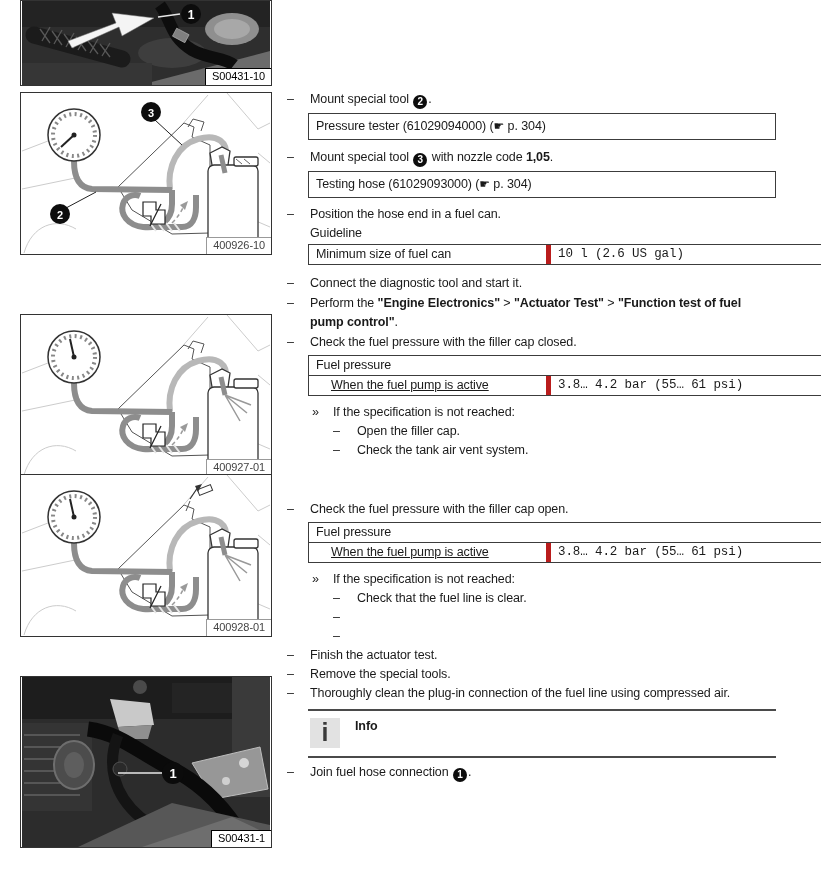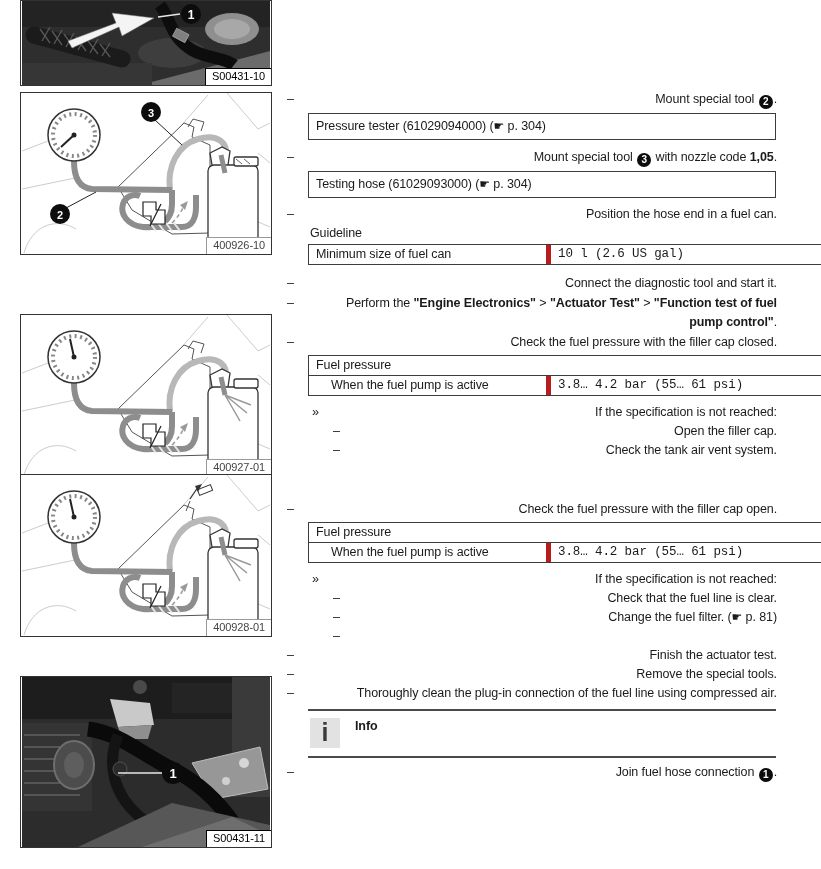--- a/index.html
+++ b/index.html
@@ -11,32 +11,32 @@
   }
   figure { position:absolute; margin:0; border:1px solid #333; background:#fff; overflow:hidden; }
   figure svg { display:block; }
   .figcap { position:absolute; right:0; bottom:0; background:#fff; padding:0px 6px 1px 6px; font-size:11px; line-height:15px; }
   .figcap.photo { border:1px solid #000; border-right:none; border-bottom:none; color:#000; }
   .figcap.draw  { border:1px solid #999; border-right:none; border-bottom:none; color:#444; }
 
   .col { position:absolute; left:285px; top:90px; width:492px; }
   .row { display:flex; line-height:19px; }
   .row .marker { flex:0 0 23px; }
-  .row .txt { flex:1;text-align:right; }
+  .row .txt { flex:1; }
   .row.step { padding-left:2px; }
   .row.result { padding-left:27px; } .row.result .marker { flex:0 0 21px; }
   .row.sub { padding-left:48px; } .row.sub .marker { flex:0 0 24px; }
   .label-row { padding-left:25px; line-height:18px; }
 
   .toolbox { margin-left:23px; width:468px; border:1px solid #3c3c3c; padding:4px 7px; line-height:17px; }
   .spec { margin-left:23px; width:520px; border:1px solid #3c3c3c; line-height:17px; }
   .spec .hdr { padding:1px 7px; border-bottom:1px solid #3c3c3c; }
   .spec .r { display:flex; }
   .spec .c1 { flex:0 0 237px; padding:1px 7px; }
-  .spec .c1.indent { padding-left:22px; }
+  .spec .c1.indent { padding-left:22px;text-decoration:underline; }
   .spec .c2 { flex:1; border-left:5px solid #b91c1c; padding:1px 7px;font-family:Liberation Mono, monospace; }
 
   .info { margin-left:23px; width:468px; border-top:2px solid #4a4a4a; border-bottom:2px solid #4a4a4a;
           padding:7px 0 8px 2px; display:flex; }
   .info-icon { flex:0 0 30px; height:30px; background:#e2e2e2; color:#3a3a3a; font-weight:bold;
                font-size:25px; line-height:28px; text-align:center; margin-right:15px; }
   .info-body { flex:1; padding-right:6px; line-height:17px; }
   .info-title { font-weight:bold; line-height:17px; }
 
   .badge { display:inline-flex; width:14px; height:14px; border-radius:50%; background:#0d0d0d; color:#fff;
@@ -244,21 +244,21 @@
       </g>
       <path d="M66,52 C96,56 116,74 146,90 C176,104 198,126 214,150" fill="none" stroke="#0a0a0a" stroke-width="15"></path>
       <path d="M96,58 C84,88 92,118 118,140 C130,150 146,154 160,152" fill="none" stroke="#141414" stroke-width="11"></path>
       <circle cx="98" cy="92" r="7" fill="#2a2a2a" stroke="#505050"></circle>
       <polygon points="56,170 150,126 248,148 248,170" fill="#575757"></polygon>
       <polygon points="120,170 210,140 248,158 248,170" fill="#6e6e6e"></polygon>
       <path d="M140,96 L96,96" stroke="#e8e8e8" stroke-width="1.6"></path>
       <circle cx="151" cy="96" r="11" fill="#0b0b0b"></circle>
       <text x="151" y="101" text-anchor="middle" fill="#fff" font-size="13" font-weight="bold">1</text>
     </svg>
-    <div class="figcap photo">S00431-11</div>
+    <div class="figcap photo">S00431-1</div>
   </figure>
 
   <div class="col">
 
     <div class="row step">
       <span class="marker">–</span>
       <span class="txt"><span>Mount special tool </span><span class="badge">2</span><span>.</span></span>
     </div>
 
     <div class="toolbox" style="margin-top:4px">
@@ -346,21 +346,20 @@
       <span class="txt"><span>If the specification is not reached:</span></span>
     </div>
 
     <div class="row sub">
       <span class="marker">–</span>
       <span class="txt"><span>Check that the fuel line is clear.</span></span>
     </div>
 
     <div class="row sub">
       <span class="marker">–</span>
-      <span class="txt"><span>Change the fuel filter. (</span><span class="refhand">☛</span><span> p. 81)</span></span>
     </div>
 
     <div class="row sub">
       <span class="marker">–</span>
     </div>
 
     <div class="row step">
       <span class="marker">–</span>
       <span class="txt"><span>Finish the actuator test.</span></span>
     </div>

